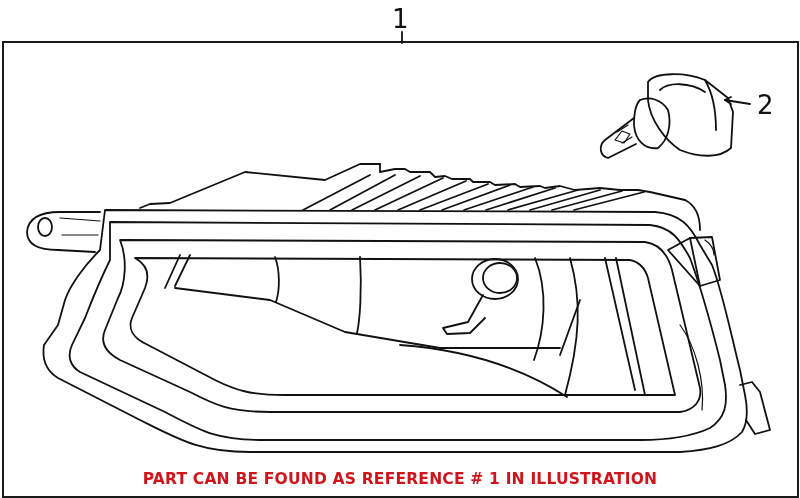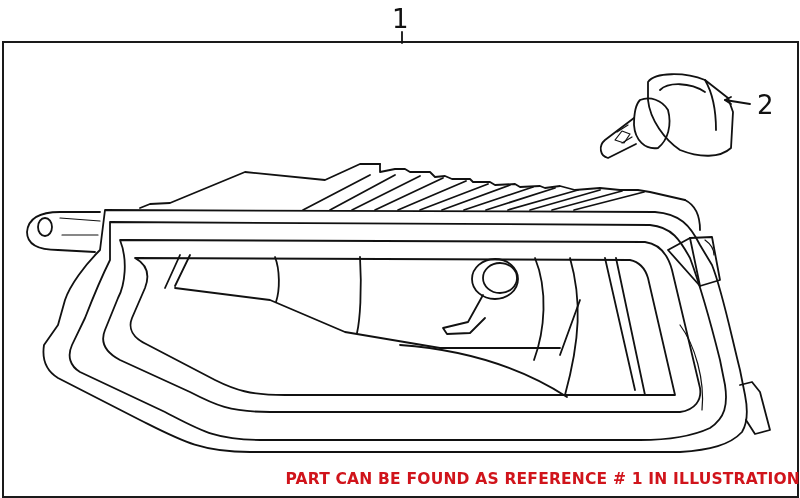--- a/index.html
+++ b/index.html
@@ -1,21 +1,21 @@
 <!DOCTYPE html>
 <html><head>
   <meta charset="utf-8">
   <style>
     html, body { margin: 0; padding: 0; background: #ffffff; }
     body { width: 800px; height: 498px; position: relative; overflow: hidden; font-family: "DejaVu Sans", sans-serif; }
     .frame { position: absolute; left: 2px; top: 41px; width: 793px; height: 453px; border: 2px solid #1a1a1a; box-sizing: content-box; }
     .callout { position: absolute; font-family: "DejaVu Sans", sans-serif; font-size: 26px; color: #111; line-height: 1; }
     #callout-1 { left: 392px; top: 6px; }
     #callout-2 { left: 757px; top: 92px; }
-    .caption { position: absolute; left: 0; width: 800px; top: 470px; text-align: right; font-family: "DejaVu Sans", sans-serif; font-weight: bold; font-size: 15.5px; color: #d0141b; letter-spacing: 0.2px; }
+    .caption { position: absolute; left: 0; width: 800px; top: 470px; text-align: center; font-family: "DejaVu Sans", sans-serif; font-weight: bold; font-size: 15.5px; color: #d0141b; letter-spacing: 0.2px; }
     svg.drawing { position: absolute; left: 0; top: 0; }
     svg.drawing path, svg.drawing line, svg.drawing polyline, svg.drawing ellipse, svg.drawing circle { fill: none; stroke: #111; stroke-width: 1.8; stroke-linejoin: round; stroke-linecap: round; }
     svg.drawing .thin { stroke-width: 1.2; }
   </style>
 </head>
 <body>
 
 <div class="frame"></div>
 
 <span class="callout" id="callout-1">1</span>

